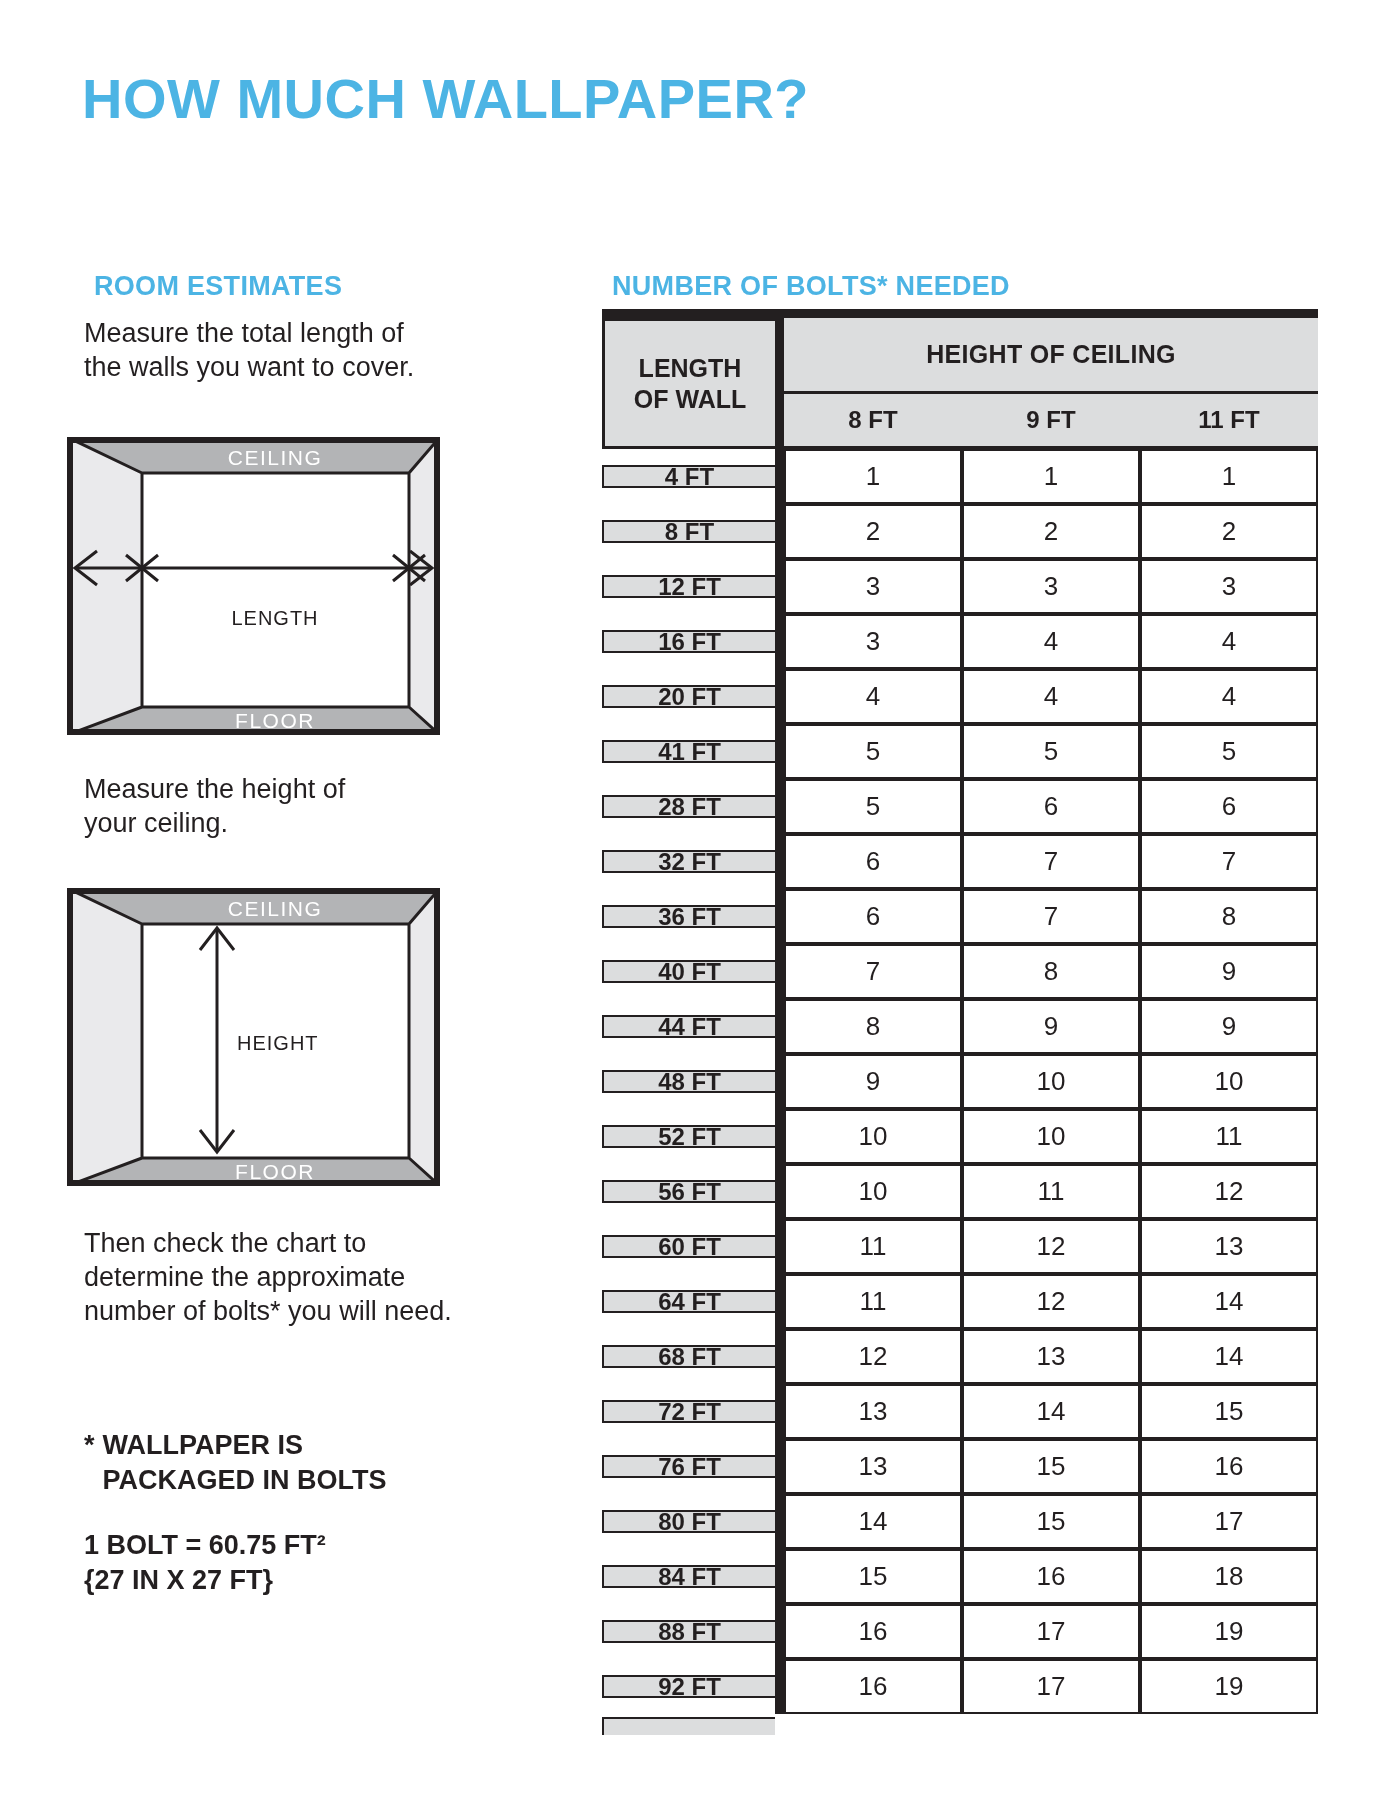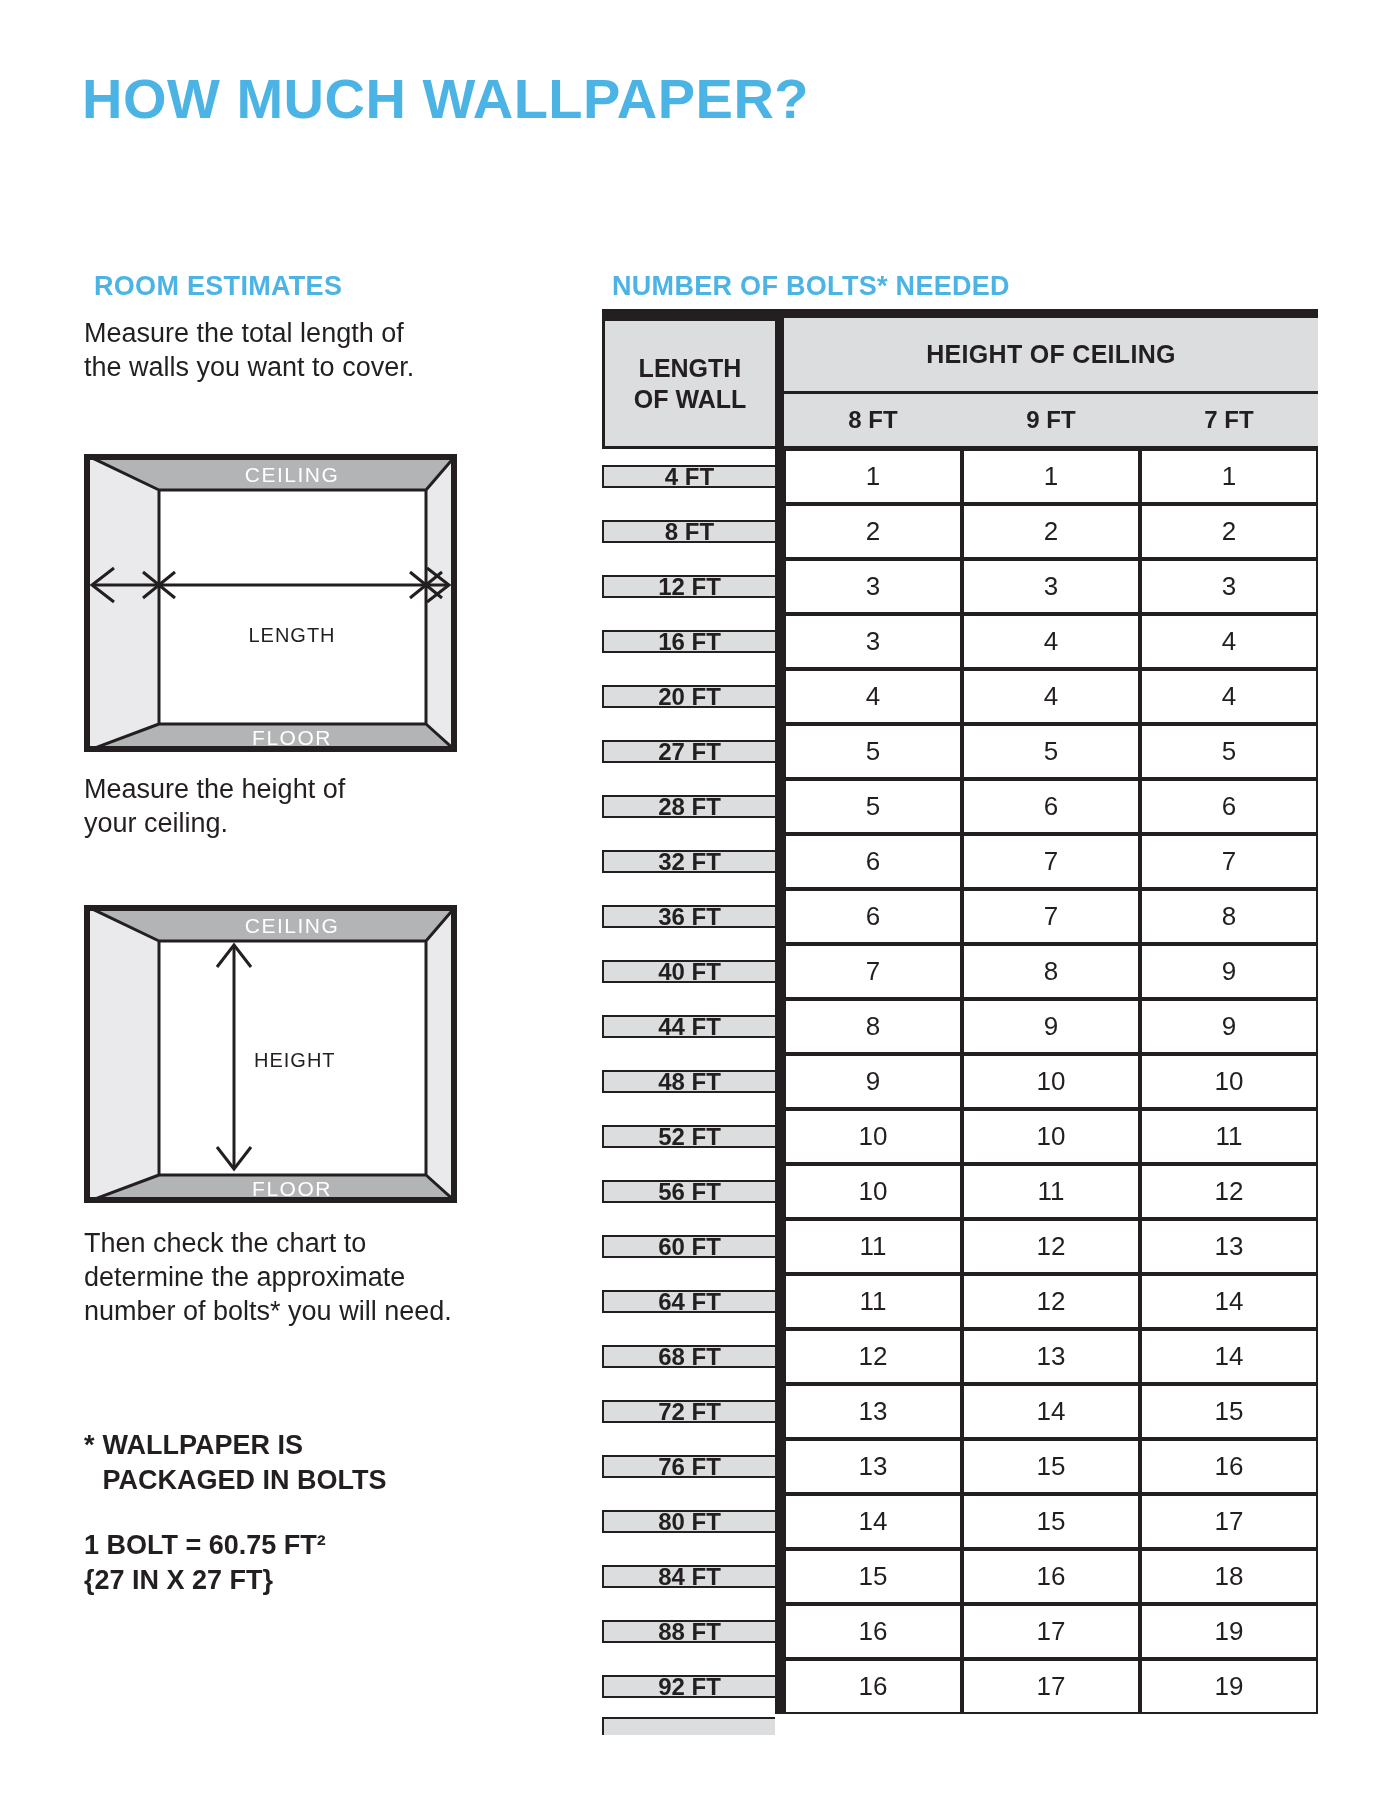--- a/index.html
+++ b/index.html
@@ -19,21 +19,21 @@
   .para div{white-space:nowrap;}
   .p1{top:316px;}
   .p2{top:772px;}
   .p3{top:1226px;}
   .footnote{
     position:absolute;left:84px;top:1428px;display:flex;
     font-size:27px;font-weight:bold;line-height:35px;
   }
   .footnote .star{margin-right:8px;}
   .bolt-info{position:absolute;left:84px;top:1528px;font-size:27px;font-weight:bold;line-height:35px;}
-  .diagram{position:absolute;left:84px;width:373px;height:298px;margin-top:17px;}
+  .diagram{position:absolute;left:67px;width:373px;height:298px;}
   .d1{top:437px;}
   .d2{top:888px;}
 
   
   .table-heading{position:absolute;left:602px;top:262px;width:716px;text-align:left;}
   .bolt-table{position:absolute;left:602px;top:309px;width:716px;}
   .topbar{height:9px;background:#231f20;}
   .thead{display:flex;height:131px;}
   .row-header-cell{
     box-sizing:border-box;width:173px;background:#dcddde;
@@ -152,21 +152,21 @@
       <div class="row-header-cell">
         <div>LENGTH</div>
         <div>OF WALL</div>
       </div>
       <div class="vdiv"></div>
       <div class="col-headers">
         <div class="col-group-header">HEIGHT OF CEILING</div>
         <div class="sub-headers">
           <div class="colh">8 FT</div>
           <div class="colh">9 FT</div>
-          <div class="colh">7 FT</div>
+          <div class="colh">11 FT</div>
         </div>
       </div>
     </div>
 
     <div>
   <div class="trow">
     <div class="rlabel">4 FT</div>
     <div class="vdiv"></div>
     <div class="cell">1</div>
     <div class="cell">1</div>
@@ -199,21 +199,21 @@
 
   <div class="trow">
     <div class="rlabel">20 FT</div>
     <div class="vdiv"></div>
     <div class="cell">4</div>
     <div class="cell">4</div>
     <div class="cell">4</div>
   </div>
 
   <div class="trow">
-    <div class="rlabel">27 FT</div>
+    <div class="rlabel">41 FT</div>
     <div class="vdiv"></div>
     <div class="cell">5</div>
     <div class="cell">5</div>
     <div class="cell">5</div>
   </div>
 
   <div class="trow">
     <div class="rlabel">28 FT</div>
     <div class="vdiv"></div>
     <div class="cell">5</div>

